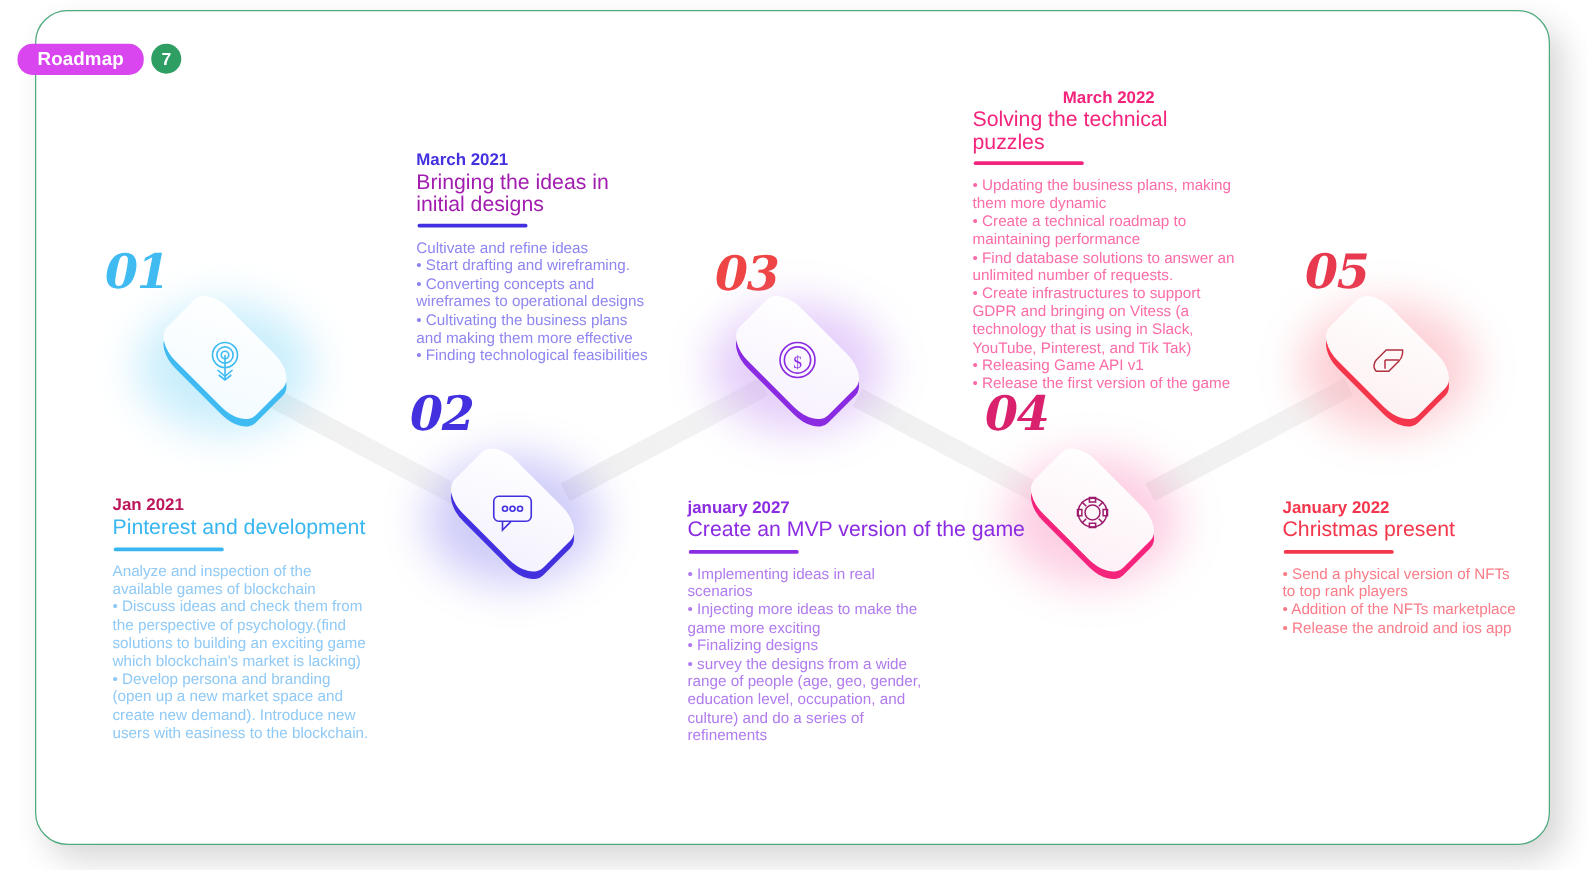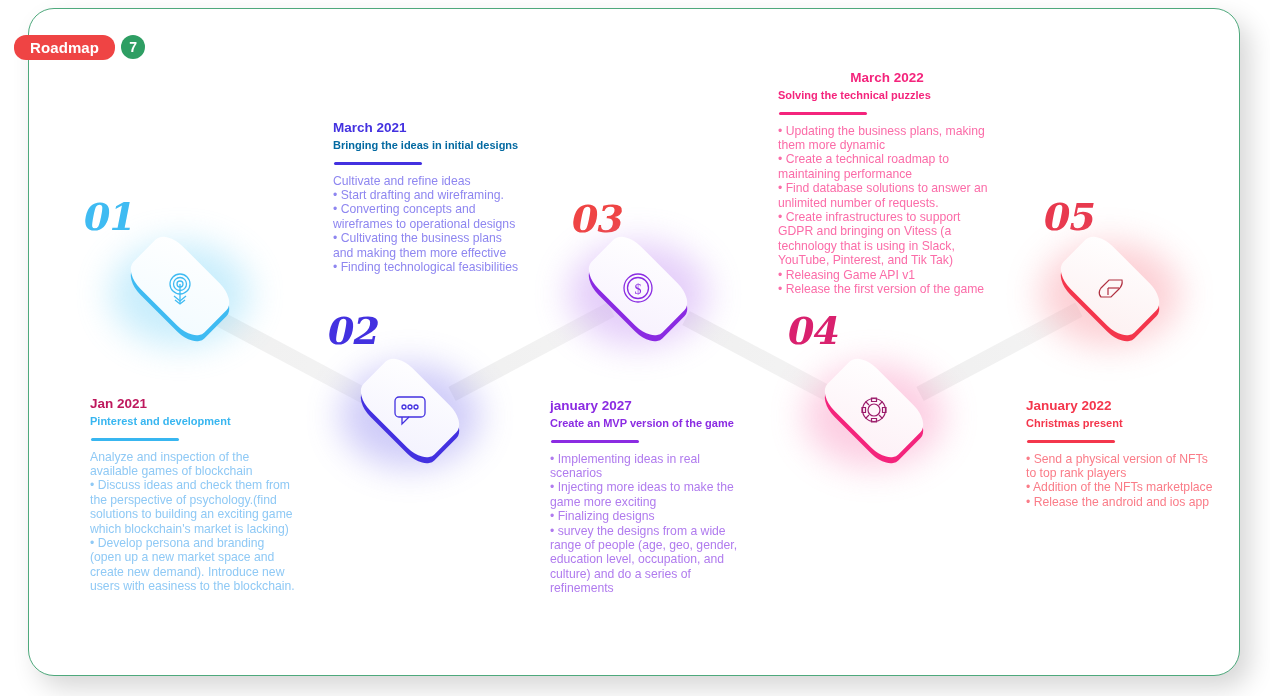--- a/index.html
+++ b/index.html
@@ -14,21 +14,21 @@
   .frame{
     position:absolute;left:28px;top:8px;width:1212px;height:668px;
     border:1.4px solid #4EA97C;border-radius:26px;background:#ffffff;
     box-shadow:10px 12px 26px rgba(0,0,0,.16);
     box-sizing:border-box;
   }
 
   
   .badge-wrap{position:absolute;left:14px;top:35px;height:24px;display:flex;align-items:center;gap:6px;z-index:40;}
   .badge-pill{
-    background:#ef4444;color:#ffffff;font-weight:bold;font-size:15px;
+    background:#d946ef;color:#ffffff;font-weight:bold;font-size:15px;
     padding:4px 16px 4px 16px;border-radius:12px;letter-spacing:.1px;line-height:17px;
   }
   .badge-num{
     width:24px;height:24px;border-radius:50%;background:#2E9E63;color:#fff;
     font-weight:bold;font-size:14px;display:flex;align-items:center;justify-content:center;
   }
 
   
   .connector{position:absolute;height:16px;background:linear-gradient(90deg,#efefef,#f3f3f3);transform-origin:0 50%;border-radius:1px;z-index:1;opacity:.95;}
 
@@ -51,21 +51,21 @@
     display:flex;align-items:center;justify-content:center;
   }
   .node .num{
     position:absolute;font-size:38px;font-style:italic;font-weight:bold;
     font-family:"DejaVu Serif",serif;letter-spacing:-1px;
   }
 
   
   .block{position:absolute;z-index:20;}
   .block .date{font-weight:bold;font-size:13.5px;line-height:16px;}
-  .block .title{font-weight:bold;font-size:11px;line-height:17.5px;margin-top:1px;}
+  .block .title{font-weight:normal;font-size:17px;line-height:17.5px;margin-top:1px;}
   .block .rule{height:3px;width:88px;margin:7px 0 9px 1px;border-radius:2px;}
   .block .body{font-size:12.2px;line-height:14.4px;white-space:pre-line;}
 </style>
 </head>
 <body>
 
 <div class="stage">
 
   <div class="frame"></div>
 
@@ -160,21 +160,21 @@
     <div class="date" style="color:#be185d;">Jan 2021</div>
     <div class="title" style="color:#38B6F0;">Pinterest and development</div>
     <div class="rule" style="background:#38B6F0;"></div>
     <div class="body" style="color:#8FC9F5;">Analyze and inspection of the available games of blockchain
 • Discuss ideas and check them from the perspective of psychology.(find solutions to building an exciting game which blockchain's market is lacking)
 • Develop persona and branding (open up a new market space and create new demand). Introduce new users with easiness to the blockchain.</div>
   </div>
 
   <div class="block" style="left:333px;top:120px;width:192px;">
     <div class="date" style="color:#4331E0;">March 2021</div>
-    <div class="title" style="color:#0369a1;">Bringing the ideas in initial designs</div>
+    <div class="title" style="color:#a21caf;">Bringing the ideas in initial designs</div>
     <div class="rule" style="background:#4331E0;"></div>
     <div class="body" style="color:#8E86F0;">Cultivate and refine ideas
 • Start drafting and wireframing.
 • Converting concepts and wireframes to operational designs
 • Cultivating the business plans and making them more effective
 • Finding technological feasibilities</div>
   </div>
 
   <div class="block" style="left:550px;top:398px;width:200px;">
     <div class="date" style="color:#8B2BE2;">january 2027</div>

